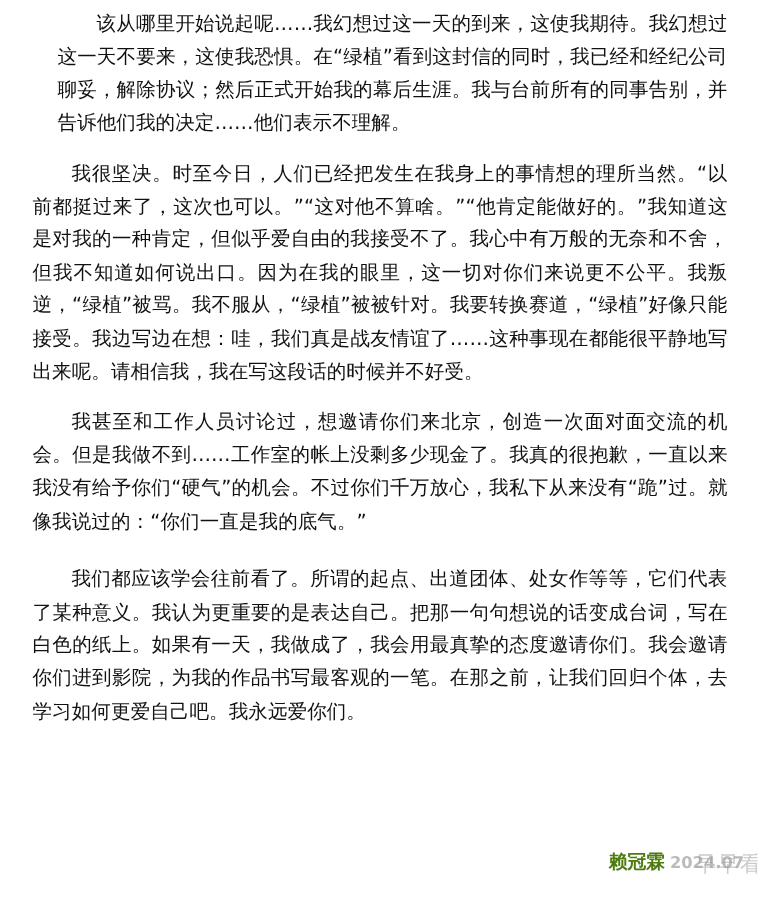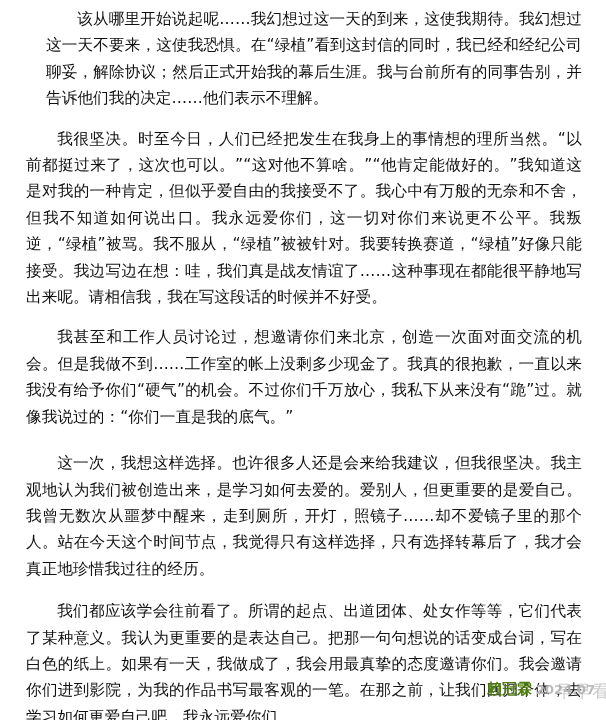--- a/index.html
+++ b/index.html
@@ -27,23 +27,22 @@
     .watermark {
       position: absolute; top: 680px; left: 556px; font-size: 17px;
       color: rgba(160,160,160,0.55); letter-spacing: 1px; white-space: nowrap;
     }
   </style>
 </head>
 <body>
 
 <div class="letter">
   <p class="para" id="p1">该从哪里开始说起呢……我幻想过这一天的到来，这使我期待。我幻想过这一天不要来，这使我恐惧。在“绿植”看到这封信的同时，我已经和经纪公司聊妥，解除协议；然后正式开始我的幕后生涯。我与台前所有的同事告别，并告诉他们我的决定……他们表示不理解。</p>
-  <p class="para" id="p2">我很坚决。时至今日，人们已经把发生在我身上的事情想的理所当然。“以前都挺过来了，这次也可以。”“这对他不算啥。”“他肯定能做好的。”我知道这是对我的一种肯定，但似乎爱自由的我接受不了。我心中有万般的无奈和不舍，但我不知道如何说出口。我永远爱你们，这一切对你们来说更不公平。我叛逆，“绿植”被骂。我不服从，“绿植”被被针对。我要转换赛道，“绿植”好像只能接受。我边写边在想：哇，我们真是战友情谊了……这种事现在都能很平静地写出来呢。请相信我，我在写这段话的时候并不好受。</p>
+  <p class="para" id="p2">我很坚决。时至今日，人们已经把发生在我身上的事情想的理所当然。“以前都挺过来了，这次也可以。”“这对他不算啥。”“他肯定能做好的。”我知道这是对我的一种肯定，但似乎爱自由的我接受不了。我心中有万般的无奈和不舍，但我不知道如何说出口。因为在我的眼里，这一切对你们来说更不公平。我叛逆，“绿植”被骂。我不服从，“绿植”被被针对。我要转换赛道，“绿植”好像只能接受。我边写边在想：哇，我们真是战友情谊了……这种事现在都能很平静地写出来呢。请相信我，我在写这段话的时候并不好受。</p>
   <p class="para" id="p3">我甚至和工作人员讨论过，想邀请你们来北京，创造一次面对面交流的机会。但是我做不到……工作室的帐上没剩多少现金了。我真的很抱歉，一直以来我没有给予你们“硬气”的机会。不过你们千万放心，我私下从来没有“跪”过。就像我说过的：“你们一直是我的底气。”</p>
-  <p class="para" id="p4">这一次，我想这样选择。也许很多人还是会来给我建议，但我很坚决。我主观地认为我们被创造出来，是学习如何去爱的。爱别人，但更重要的是爱自己。我曾无数次从噩梦中醒来，走到厕所，开灯，照镜子……却不爱镜子里的那个人。站在今天这个时间节点，我觉得只有这样选择，只有选择转幕后了，我才会真正地珍惜我过往的经历。</p>
   <p class="para" id="p5">我们都应该学会往前看了。所谓的起点、出道团体、处女作等等，它们代表了某种意义。我认为更重要的是表达自己。把那一句句想说的话变成台词，写在白色的纸上。如果有一天，我做成了，我会用最真挚的态度邀请你们。我会邀请你们进到影院，为我的作品书写最客观的一笔。在那之前，让我们回归个体，去学习如何更爱自己吧。我永远爱你们。</p>
 
 </div>
 
 <div class="signature">
   <span class="sig-name">赖冠霖</span><span class="sig-date">2024.07</span>
 </div>
 <div class="watermark">早早看</div>
 
 </body></html>

